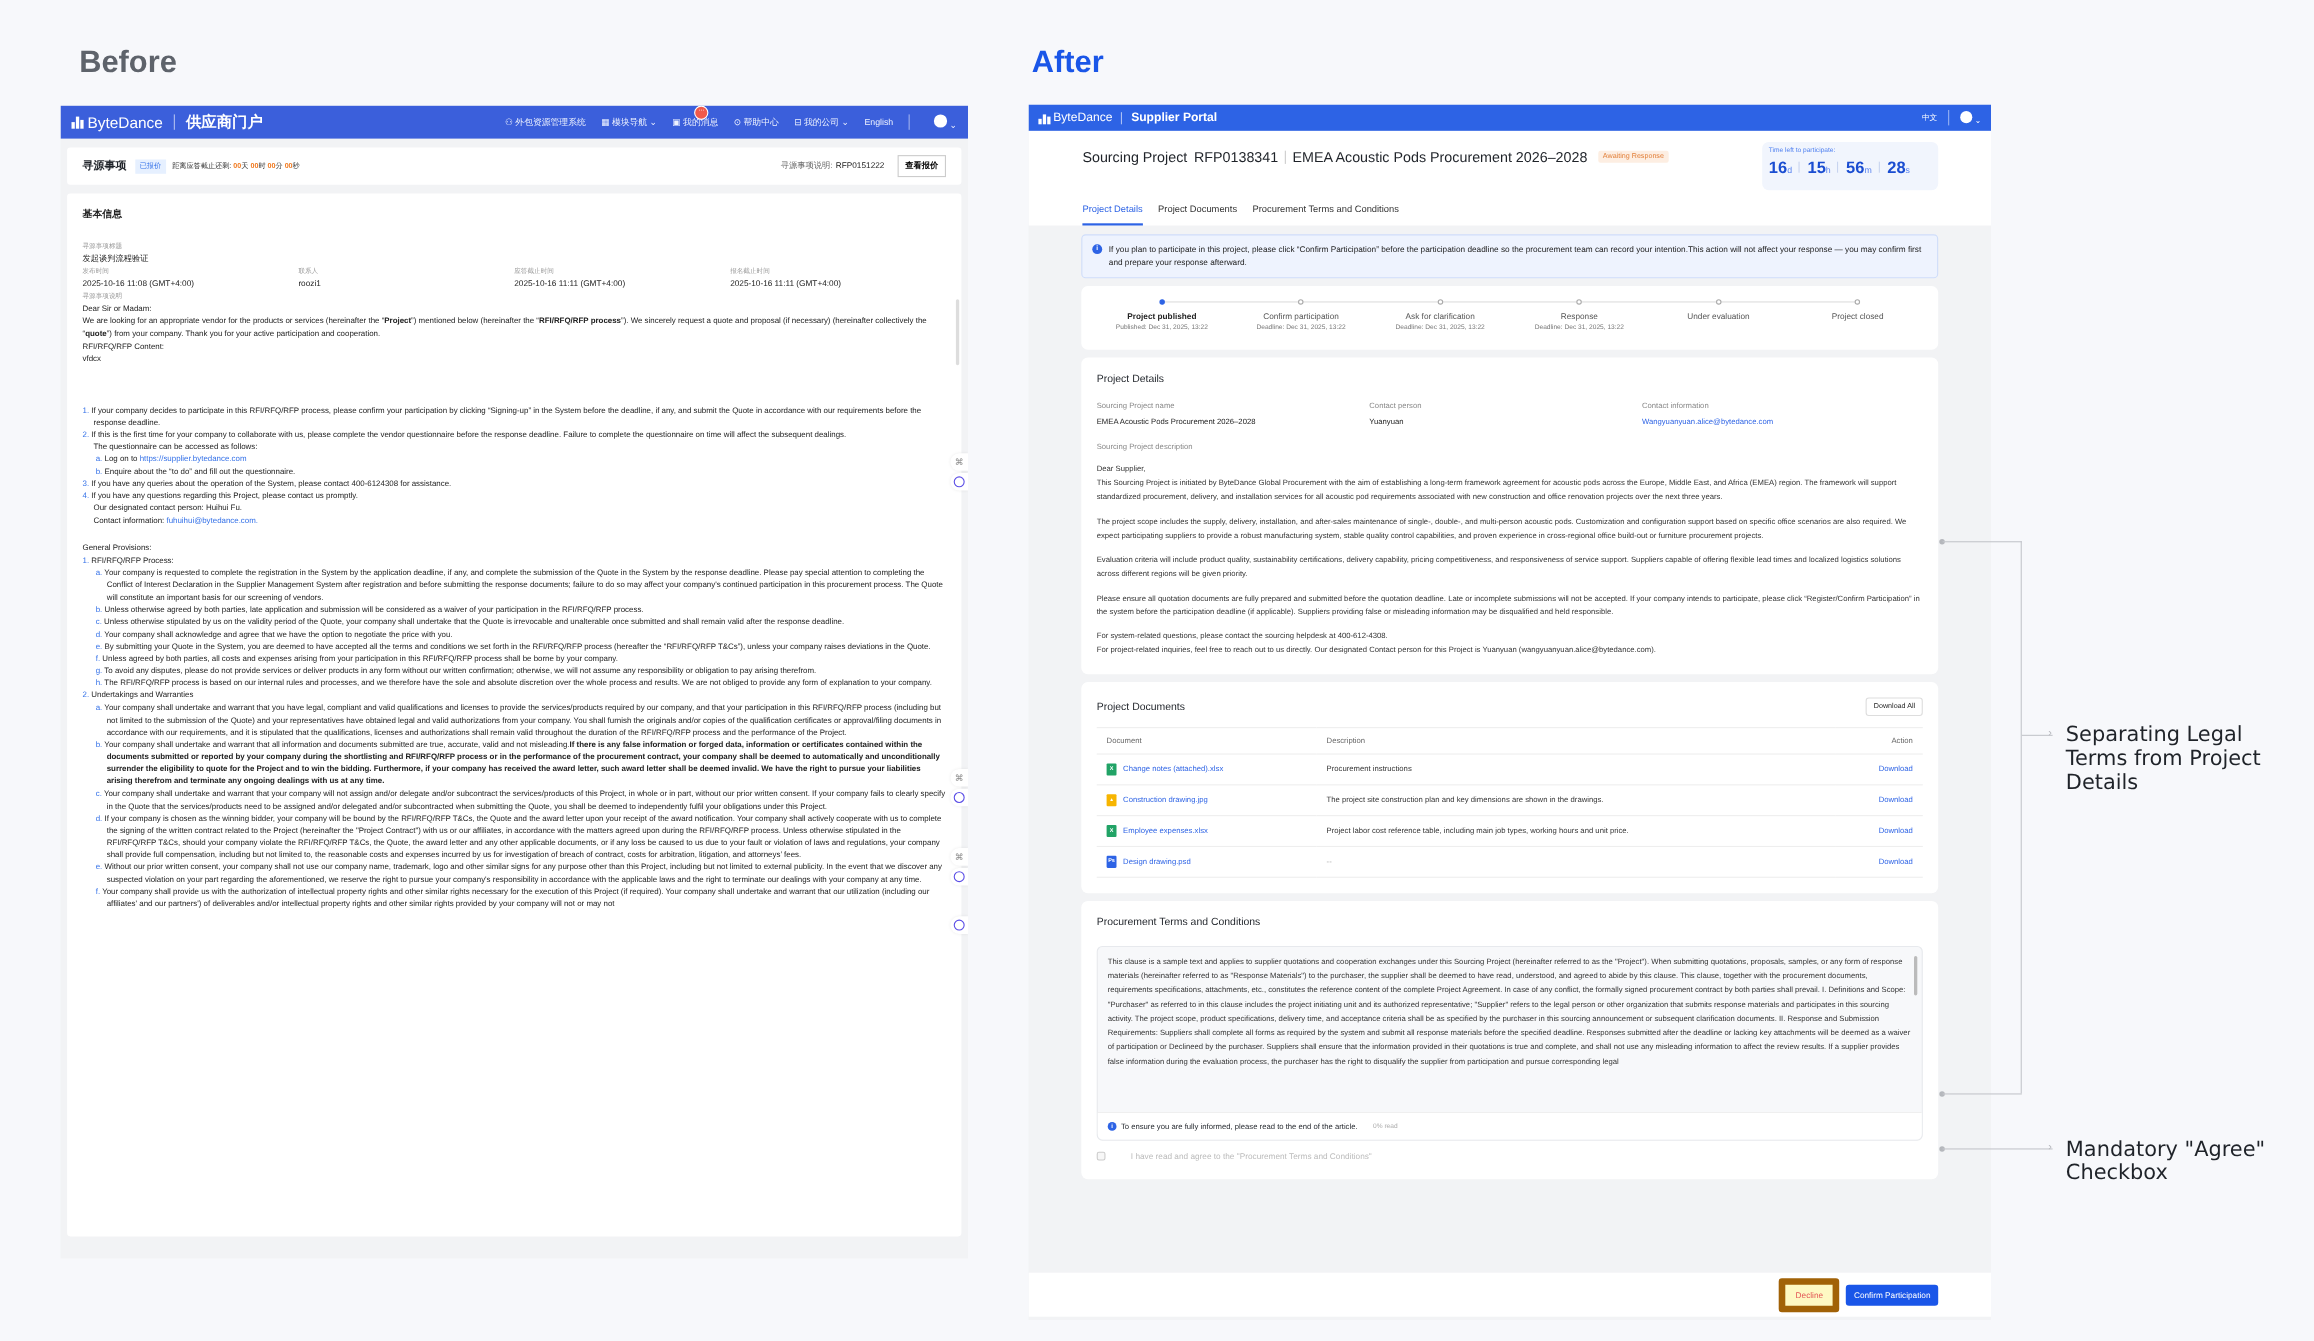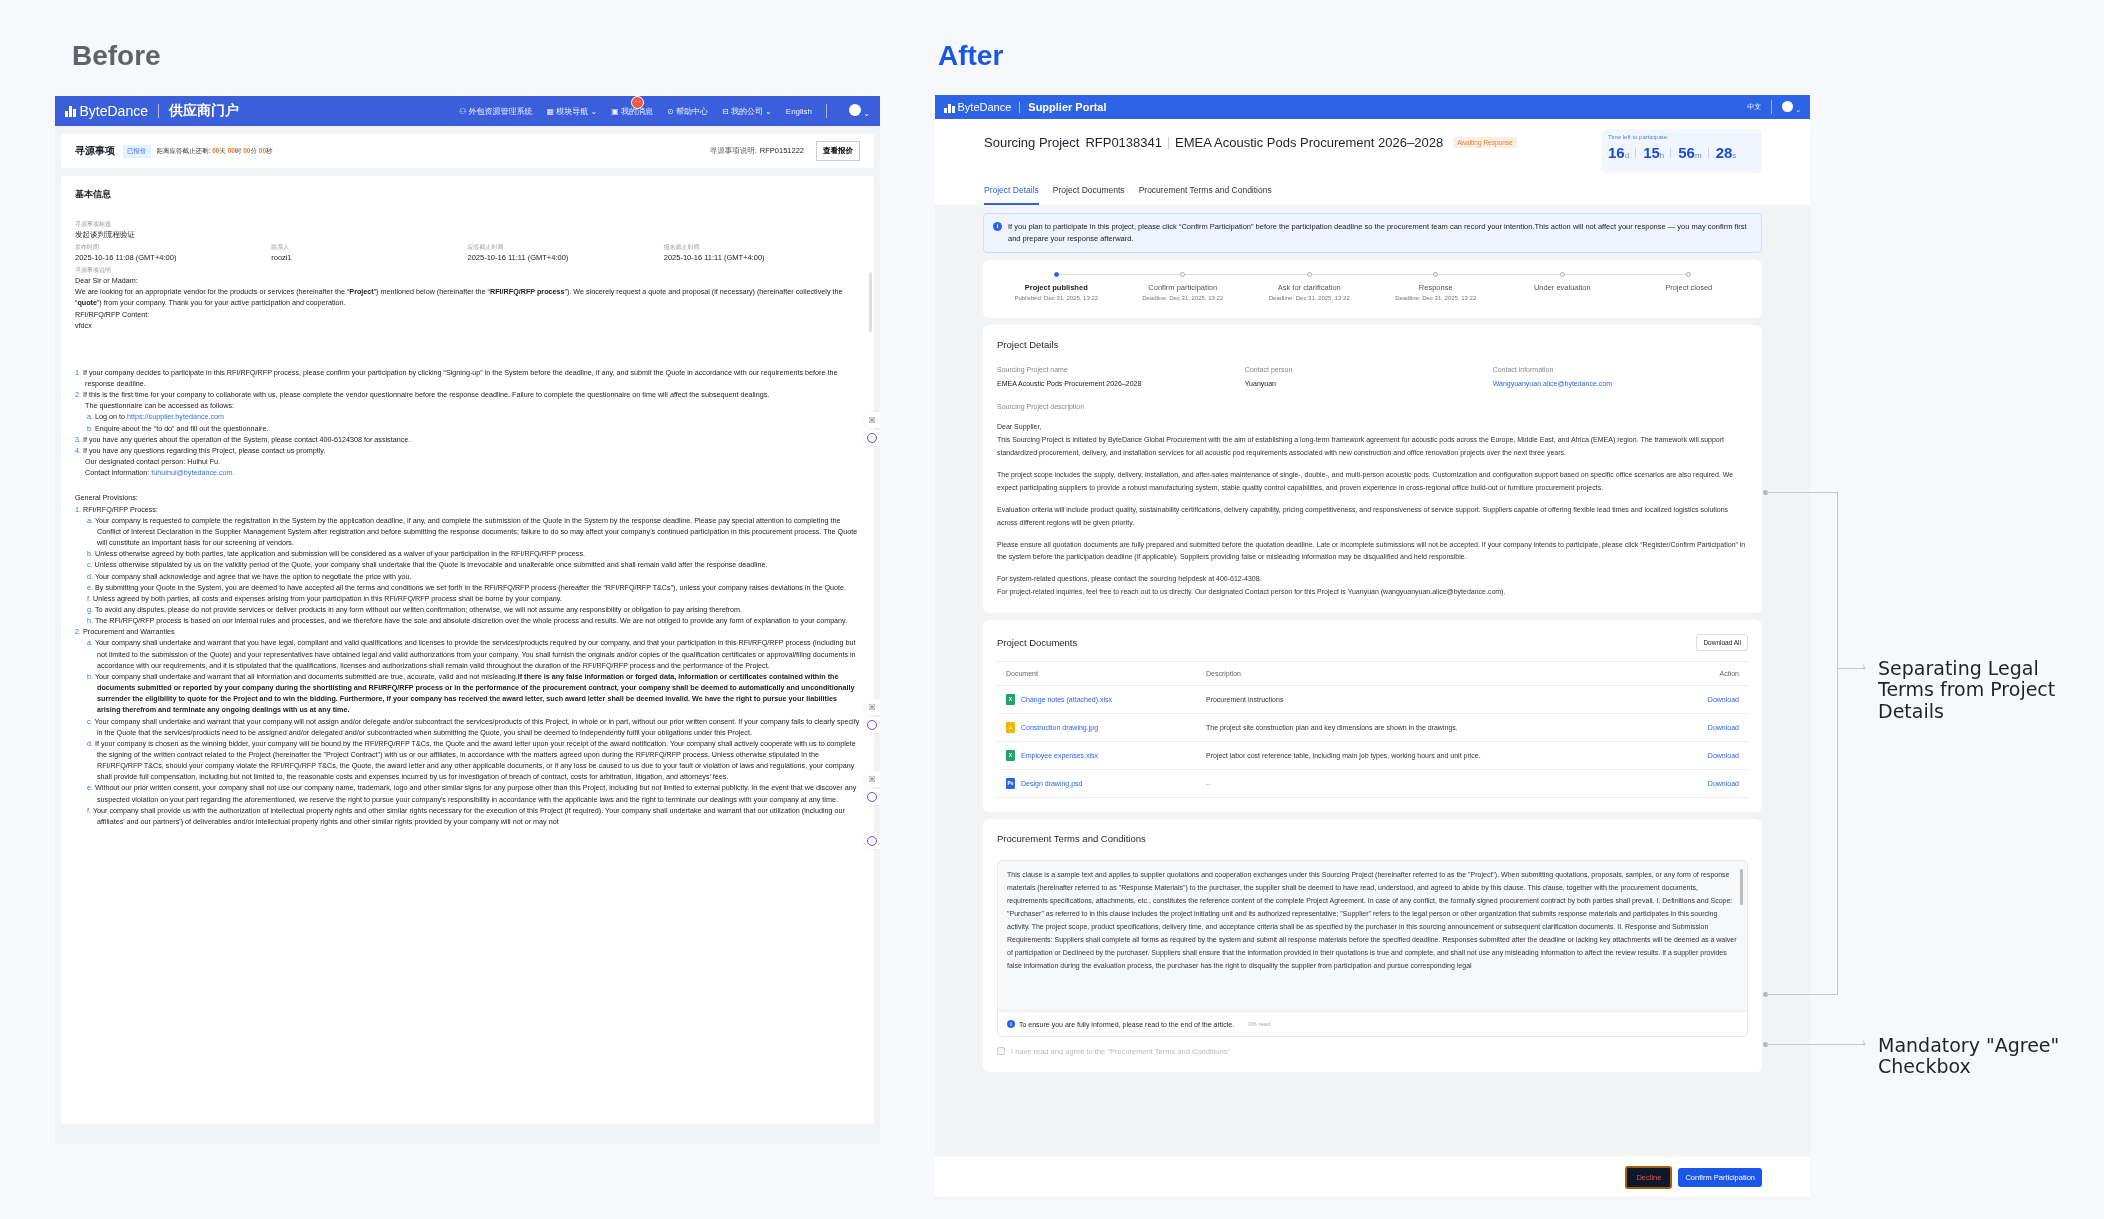--- a/index.html
+++ b/index.html
@@ -111,25 +111,25 @@
   .ficon { width: 9px; height: 11px; border-radius: 1px; color: #fff; font-size: 5px; text-align: center; line-height: 11px; font-weight: 700; }
   .a-tbl .act { color: #2d63e5; text-align: right; }
 
   .a-terms-box { border: 1px solid #e7e9ed; border-radius: 5px; background: #f7f8fa; position: relative; }
   .a-terms-text { padding: 8px 9px; font-size: 7px; line-height: 1.85; color: #333; height: 150px; overflow: hidden; position: relative; }
   .a-terms-text::after { content: ""; position: absolute; left: 0; right: 0; bottom: 0; height: 22px; background: linear-gradient(rgba(247,248,250,0), #f7f8fa); }
   .a-terms-scroll { position: absolute; right: 4px; top: 8px; width: 3px; height: 36px; background: #bbb; border-radius: 2px; }
   .a-terms-foot { background: #fff; border-top: 1px solid #eee; padding: 8px 9px; font-size: 7px; display: flex; align-items: center; gap: 4px; border-radius: 0 0 5px 5px; }
   .a-terms-foot .i { width: 8px; height: 8px; border-radius: 50%; background: #2d63e5; color: #fff; font-size: 5.5px; text-align: center; line-height: 8px; font-weight: 700; }
   .a-terms-foot .pct { color: #aaa; font-size: 6px; margin-left: 10px; }
-  .a-agree { display: flex; align-items: flex-start; gap: 6px; font-size: 7.5px; color: #bbb; padding: 10px 0 2px 0; }
+  .a-agree { display: flex; align-items: flex-start; gap: 23px; font-size: 7.5px; color: #bbb; padding: 10px 0 2px 0; }
   .a-agree .cb { width: 8px; height: 8px; border: 1px solid #ccc; border-radius: 2px; background: #f7f7f7; }
 
   .a-footer { position: absolute; left: 0; right: 0; top: 1062px; height: 40px; background: #fff; display: flex; align-items: center; justify-content: flex-end; gap: 6px; padding-right: 48px; }
-  .btn-decline { border: 2px solid #a16207; color: #e25555; background: #0f172a; font-size: 7.5px; padding: 5px 9px; border-radius: 3px; }
+  .btn-decline { border: 6px solid #a16207; color: #e25555; background: #fef9c3; font-size: 7.5px; padding: 5px 9px; border-radius: 3px; }
   .btn-confirm { background: #1a56e8; color: #fff; font-size: 7.5px; padding: 5px 7px; border-radius: 3px; border: none; }
 
   
   .anno-line { position: absolute; background: #c4c6cb; }
   .anno-dot { position: absolute; width: 5px; height: 5px; border-radius: 50%; background: #b5b7bc; }
   .anno-arrow { position: absolute; font-size: 10px; color: #b5b7bc; line-height: 1; }
   .anno-text { position: absolute; font-size: 19px; line-height: 1.13; color: #1f2329; font-family: "DejaVu Sans", sans-serif; }
 </style>
 </head>
 <body>
@@ -225,21 +225,21 @@
         <li><span class="n">a.</span> <span>Your company is requested to complete the registration in the System by the application deadline, if any, and complete the submission of the Quote in the System by the response deadline. Please pay special attention to completing the Conflict of Interest Declaration in the Supplier Management System after registration and before submitting the response documents; failure to do so may affect your company's continued participation in this procurement process. The Quote will constitute an important basis for our screening of vendors.</span></li>
         <li><span class="n">b.</span> <span>Unless otherwise agreed by both parties, late application and submission will be considered as a waiver of your participation in the RFI/RFQ/RFP process.</span></li>
         <li><span class="n">c.</span> <span>Unless otherwise stipulated by us on the validity period of the Quote, your company shall undertake that the Quote is irrevocable and unalterable once submitted and shall remain valid after the response deadline.</span></li>
         <li><span class="n">d.</span> <span>Your company shall acknowledge and agree that we have the option to negotiate the price with you.</span></li>
         <li><span class="n">e.</span> <span>By submitting your Quote in the System, you are deemed to have accepted all the terms and conditions we set forth in the RFI/RFQ/RFP process (hereafter the “RFI/RFQ/RFP T&amp;Cs”), unless your company raises deviations in the Quote.</span></li>
         <li><span class="n">f.</span> <span>Unless agreed by both parties, all costs and expenses arising from your participation in this RFI/RFQ/RFP process shall be borne by your company.</span></li>
         <li><span class="n">g.</span> <span>To avoid any disputes, please do not provide services or deliver products in any form without our written confirmation; otherwise, we will not assume any responsibility or obligation to pay arising therefrom.</span></li>
         <li><span class="n">h.</span> <span>The RFI/RFQ/RFP process is based on our internal rules and processes, and we therefore have the sole and absolute discretion over the whole process and results. We are not obliged to provide any form of explanation to your company.</span></li>
       </ul>
       <ul class="b-list">
-        <li><span class="n">2. </span><span>Procurement and Warranties</span></li>
+        <li><span class="n">2. </span><span>Undertakings and Warranties</span></li>
       </ul>
       <ul class="b-list b-sub">
         <li><span class="n">a.</span> <span>Your company shall undertake and warrant that you have legal, compliant and valid qualifications and licenses to provide the services/products required by our company, and that your participation in this RFI/RFQ/RFP process (including but not limited to the submission of the Quote) and your representatives have obtained legal and valid authorizations from your company. You shall furnish the originals and/or copies of the qualification certificates or approval/filing documents in accordance with our requirements, and it is stipulated that the qualifications, licenses and authorizations shall remain valid throughout the duration of the RFI/RFQ/RFP process and the performance of the Project.</span></li>
         <li><span class="n">b.</span> <span>Your company shall undertake and warrant that all information and documents submitted are true, accurate, valid and not misleading.</span><b>If there is any false information or forged data, information or certificates contained within the documents submitted or reported by your company during the shortlisting and RFI/RFQ/RFP process or in the performance of the procurement contract, your company shall be deemed to automatically and unconditionally surrender the eligibility to quote for the Project and to win the bidding. Furthermore, if your company has received the award letter, such award letter shall be deemed invalid. We have the right to pursue your liabilities arising therefrom and terminate any ongoing dealings with us at any time.</b></li>
         <li><span class="n">c.</span> <span>Your company shall undertake and warrant that your company will not assign and/or delegate and/or subcontract the services/products of this Project, in whole or in part, without our prior written consent. If your company fails to clearly specify in the Quote that the services/products need to be assigned and/or delegated and/or subcontracted when submitting the Quote, you shall be deemed to independently fulfil your obligations under this Project.</span></li>
         <li class="b-bold"><span class="n">d.</span> <span>If your company is chosen as the winning bidder, your company will be bound by the RFI/RFQ/RFP T&amp;Cs, the Quote and the award letter upon your receipt of the award notification. Your company shall actively cooperate with us to complete the signing of the written contract related to the Project (hereinafter the "Project Contract") with us or our affiliates, in accordance with the matters agreed upon during the RFI/RFQ/RFP process. Unless otherwise stipulated in the RFI/RFQ/RFP T&amp;Cs, should your company violate the RFI/RFQ/RFP T&amp;Cs, the Quote, the award letter and any other applicable documents, or if any loss be caused to us due to your fault or violation of laws and regulations, your company shall provide full compensation, including but not limited to, the reasonable costs and expenses incurred by us for investigation of breach of contract, costs for arbitration, litigation, and attorneys’ fees.</span></li>
         <li><span class="n">e.</span> <span>Without our prior written consent, your company shall not use our company name, trademark, logo and other similar signs for any purpose other than this Project, including but not limited to external publicity. In the event that we discover any suspected violation on your part regarding the aforementioned, we reserve the right to pursue your company's responsibility in accordance with the applicable laws and the right to terminate our dealings with your company at any time.</span></li>
         <li><span class="n">f.</span> <span>Your company shall provide us with the authorization of intellectual property rights and other similar rights necessary for the execution of this Project (if required). Your company shall undertake and warrant that our utilization (including our affiliates' and our partners') of deliverables and/or intellectual property rights and other similar rights provided by your company will not or may not</span></li>
       </ul>
     </div>

